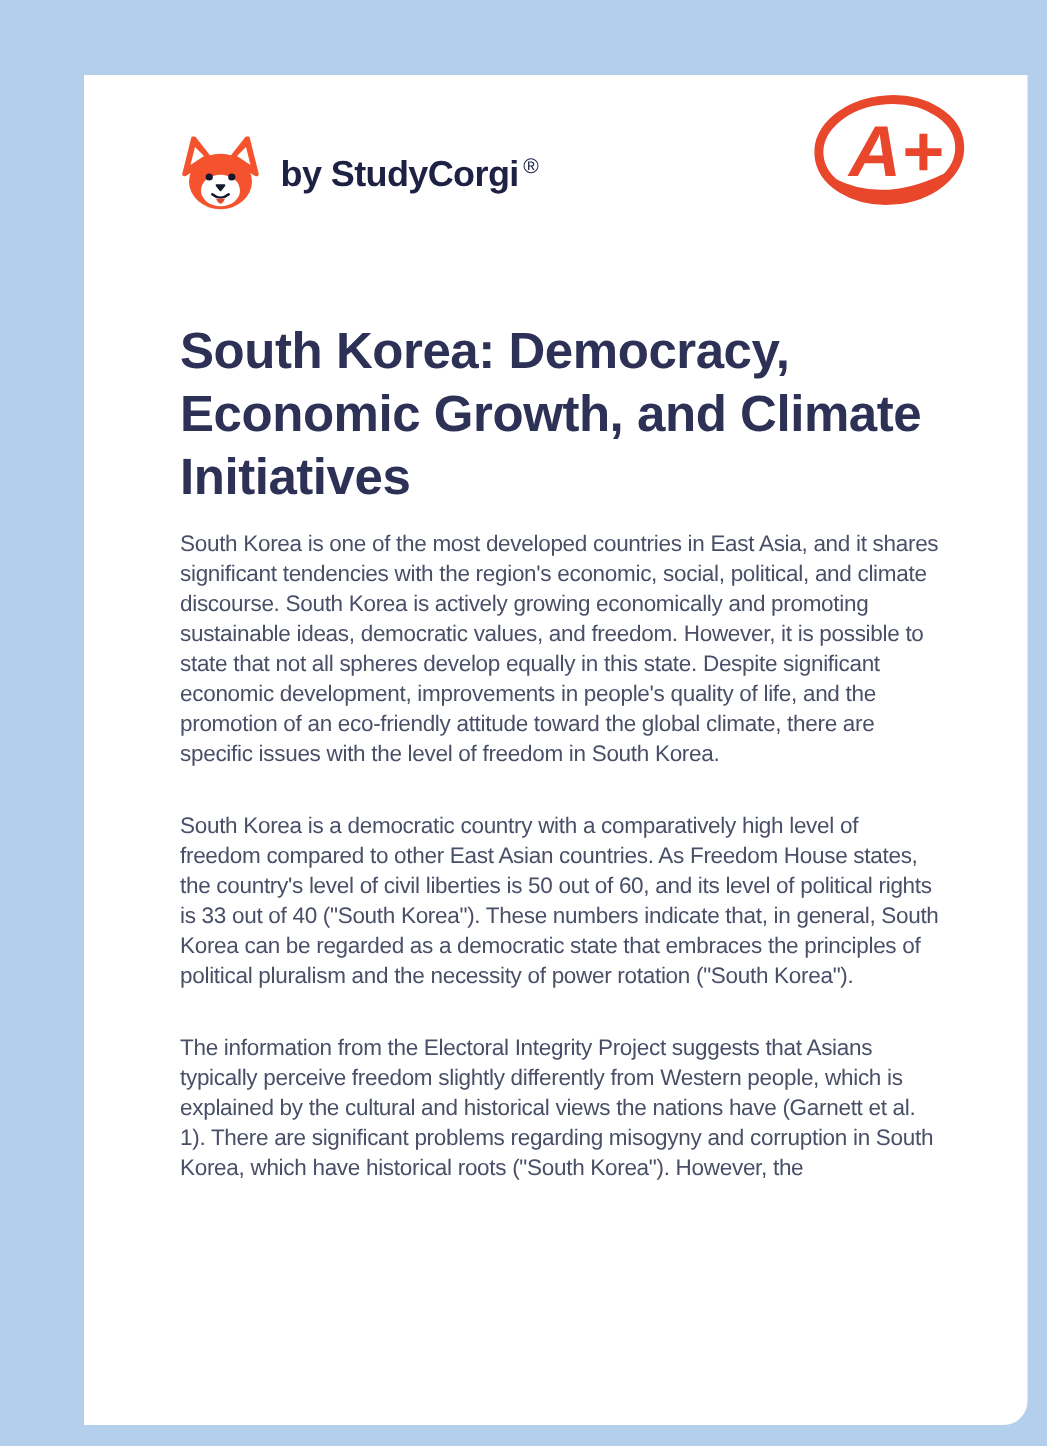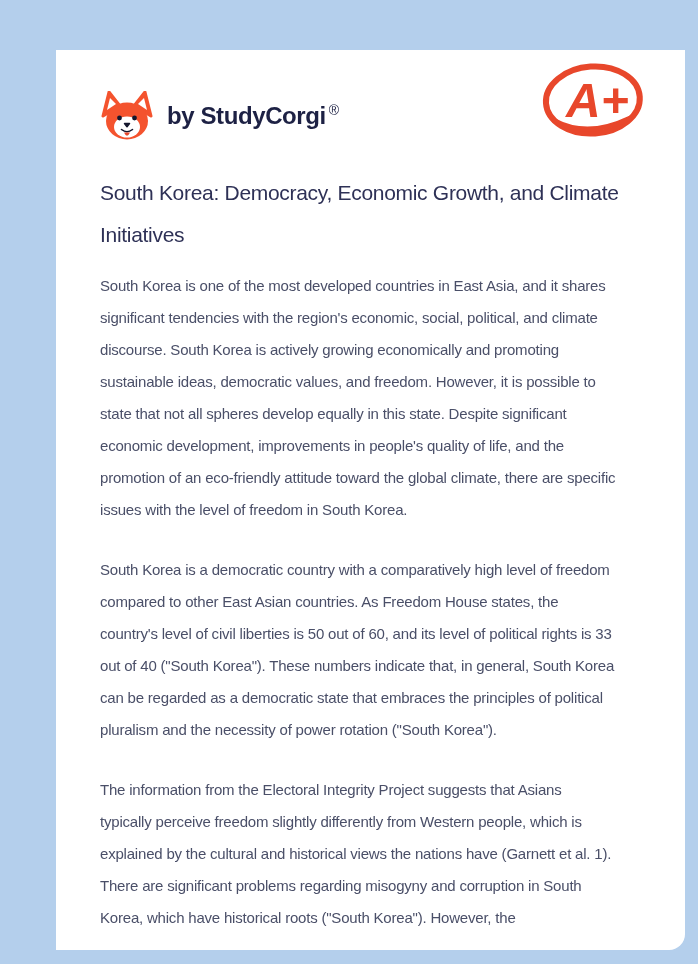--- a/index.html
+++ b/index.html
@@ -14,21 +14,21 @@
   }
   .card {
     position: absolute;
     left: 56px;
     top: 50px;
     width: 629px;
     height: 900px;
     background: #ffffff;
     border-radius: 0 0 16px 0;
     box-sizing: border-box;
-    padding: 25px 56px 0 44px;
+    padding: 25px 56px 0 64px;
     overflow: hidden;
   }
   .header-row {
     display: flex;
     justify-content: space-between;
     align-items: flex-start;
   }
   .logo-group {
     display: flex;
     align-items: center;
@@ -47,26 +47,26 @@
     font-weight: normal;
     color: #1d2144;
     vertical-align: 9px;
     margin-left: 3px;
   }
   .grade-badge {
     margin-right: -18px;
     margin-top: -15px;
   }
   .doc-title {
-    font-size: 21px;
+    font-size: 34px;
     line-height: 42px;
-    font-weight: normal;
+    font-weight: bold;
     color: #2e3156;
     letter-spacing: -0.3px;
-    margin: 24px 0 14px 0;
+    margin: 64px 0 14px 0;
     max-width: 532px;
   }
   .meta-row {
     display: flex;
     align-items: center;
     font-size: 13.5px;
     color: #9aa2b8;
     margin: 0 0 30px 0;
     white-space: nowrap;
   }
@@ -85,21 +85,21 @@
   .meta-pair { margin-right: 14px; display: inline-flex; }
   .section-heading {
     font-size: 19px;
     font-weight: bold;
     color: #2e3156;
     letter-spacing: -0.2px;
     margin: 30px 0 17px 0;
   }
   .body-para {
     font-size: 15px;
-    line-height: 32px;
+    line-height: 20px;
     color: #4a4f68;
     letter-spacing: -0.2px;
     margin: 0 0 28px 0;
     max-width: 516px;
   }
 </style>
 </head>
 <body>
 
 <div class="card">

